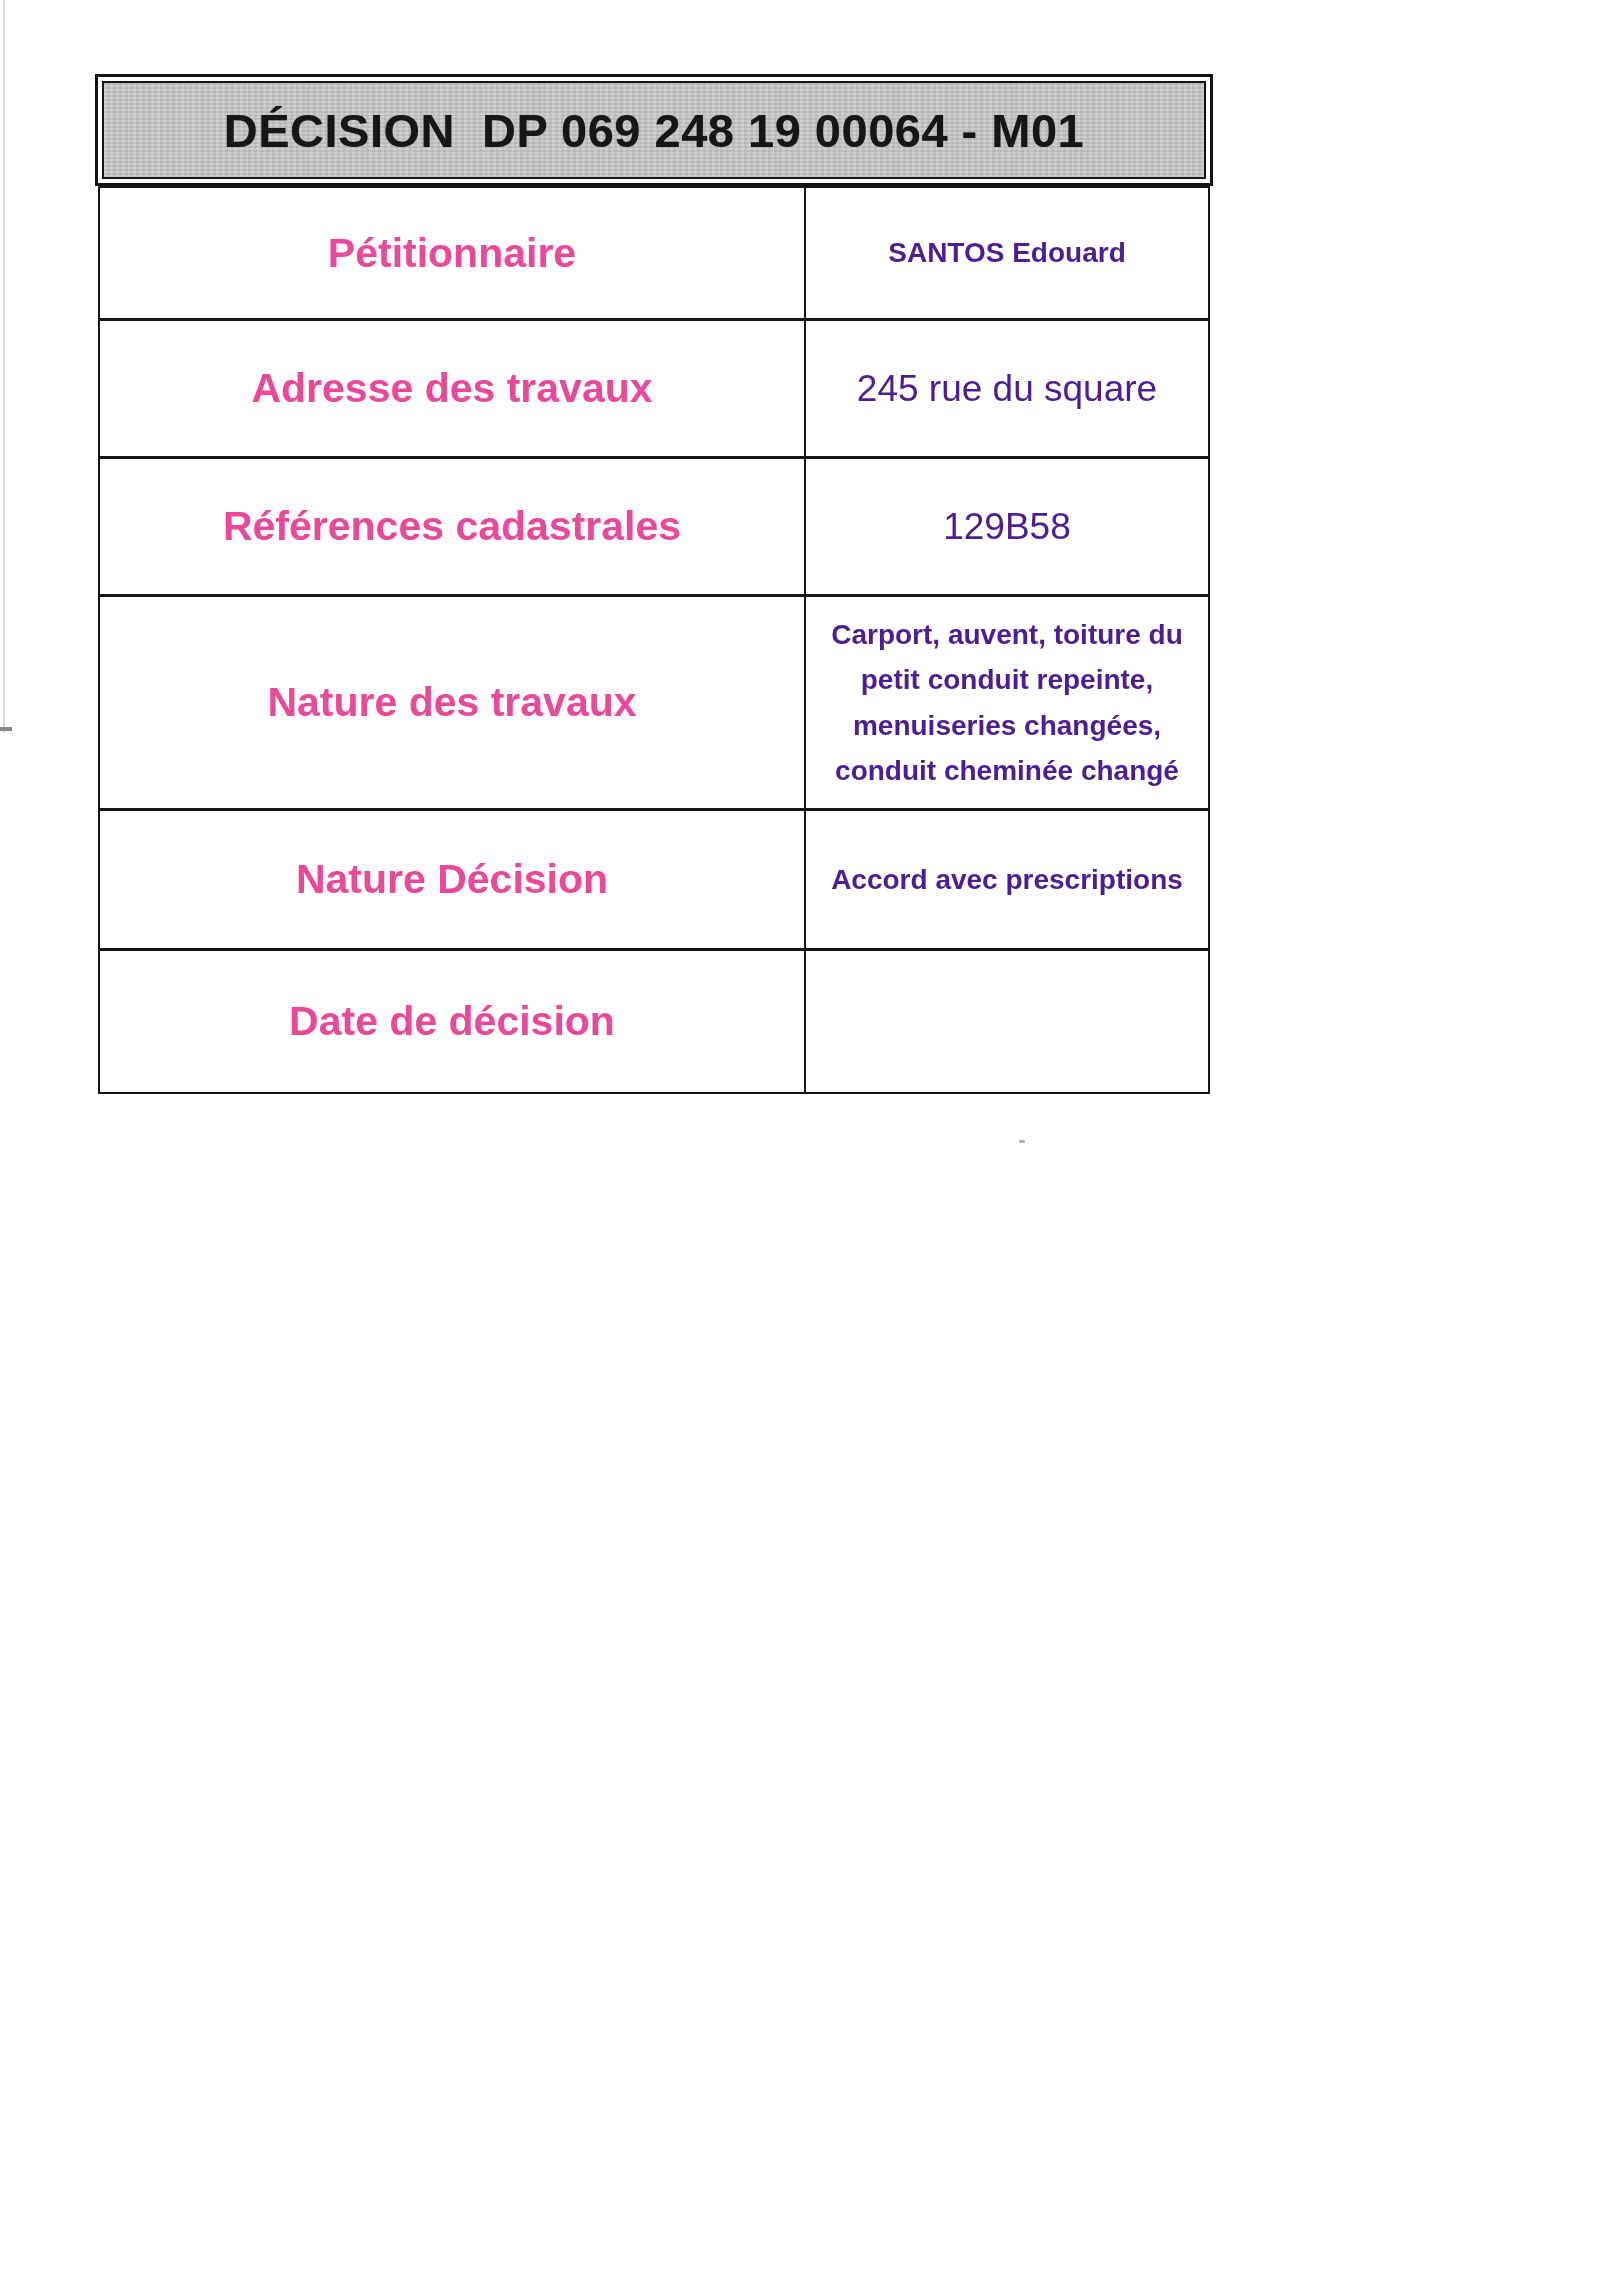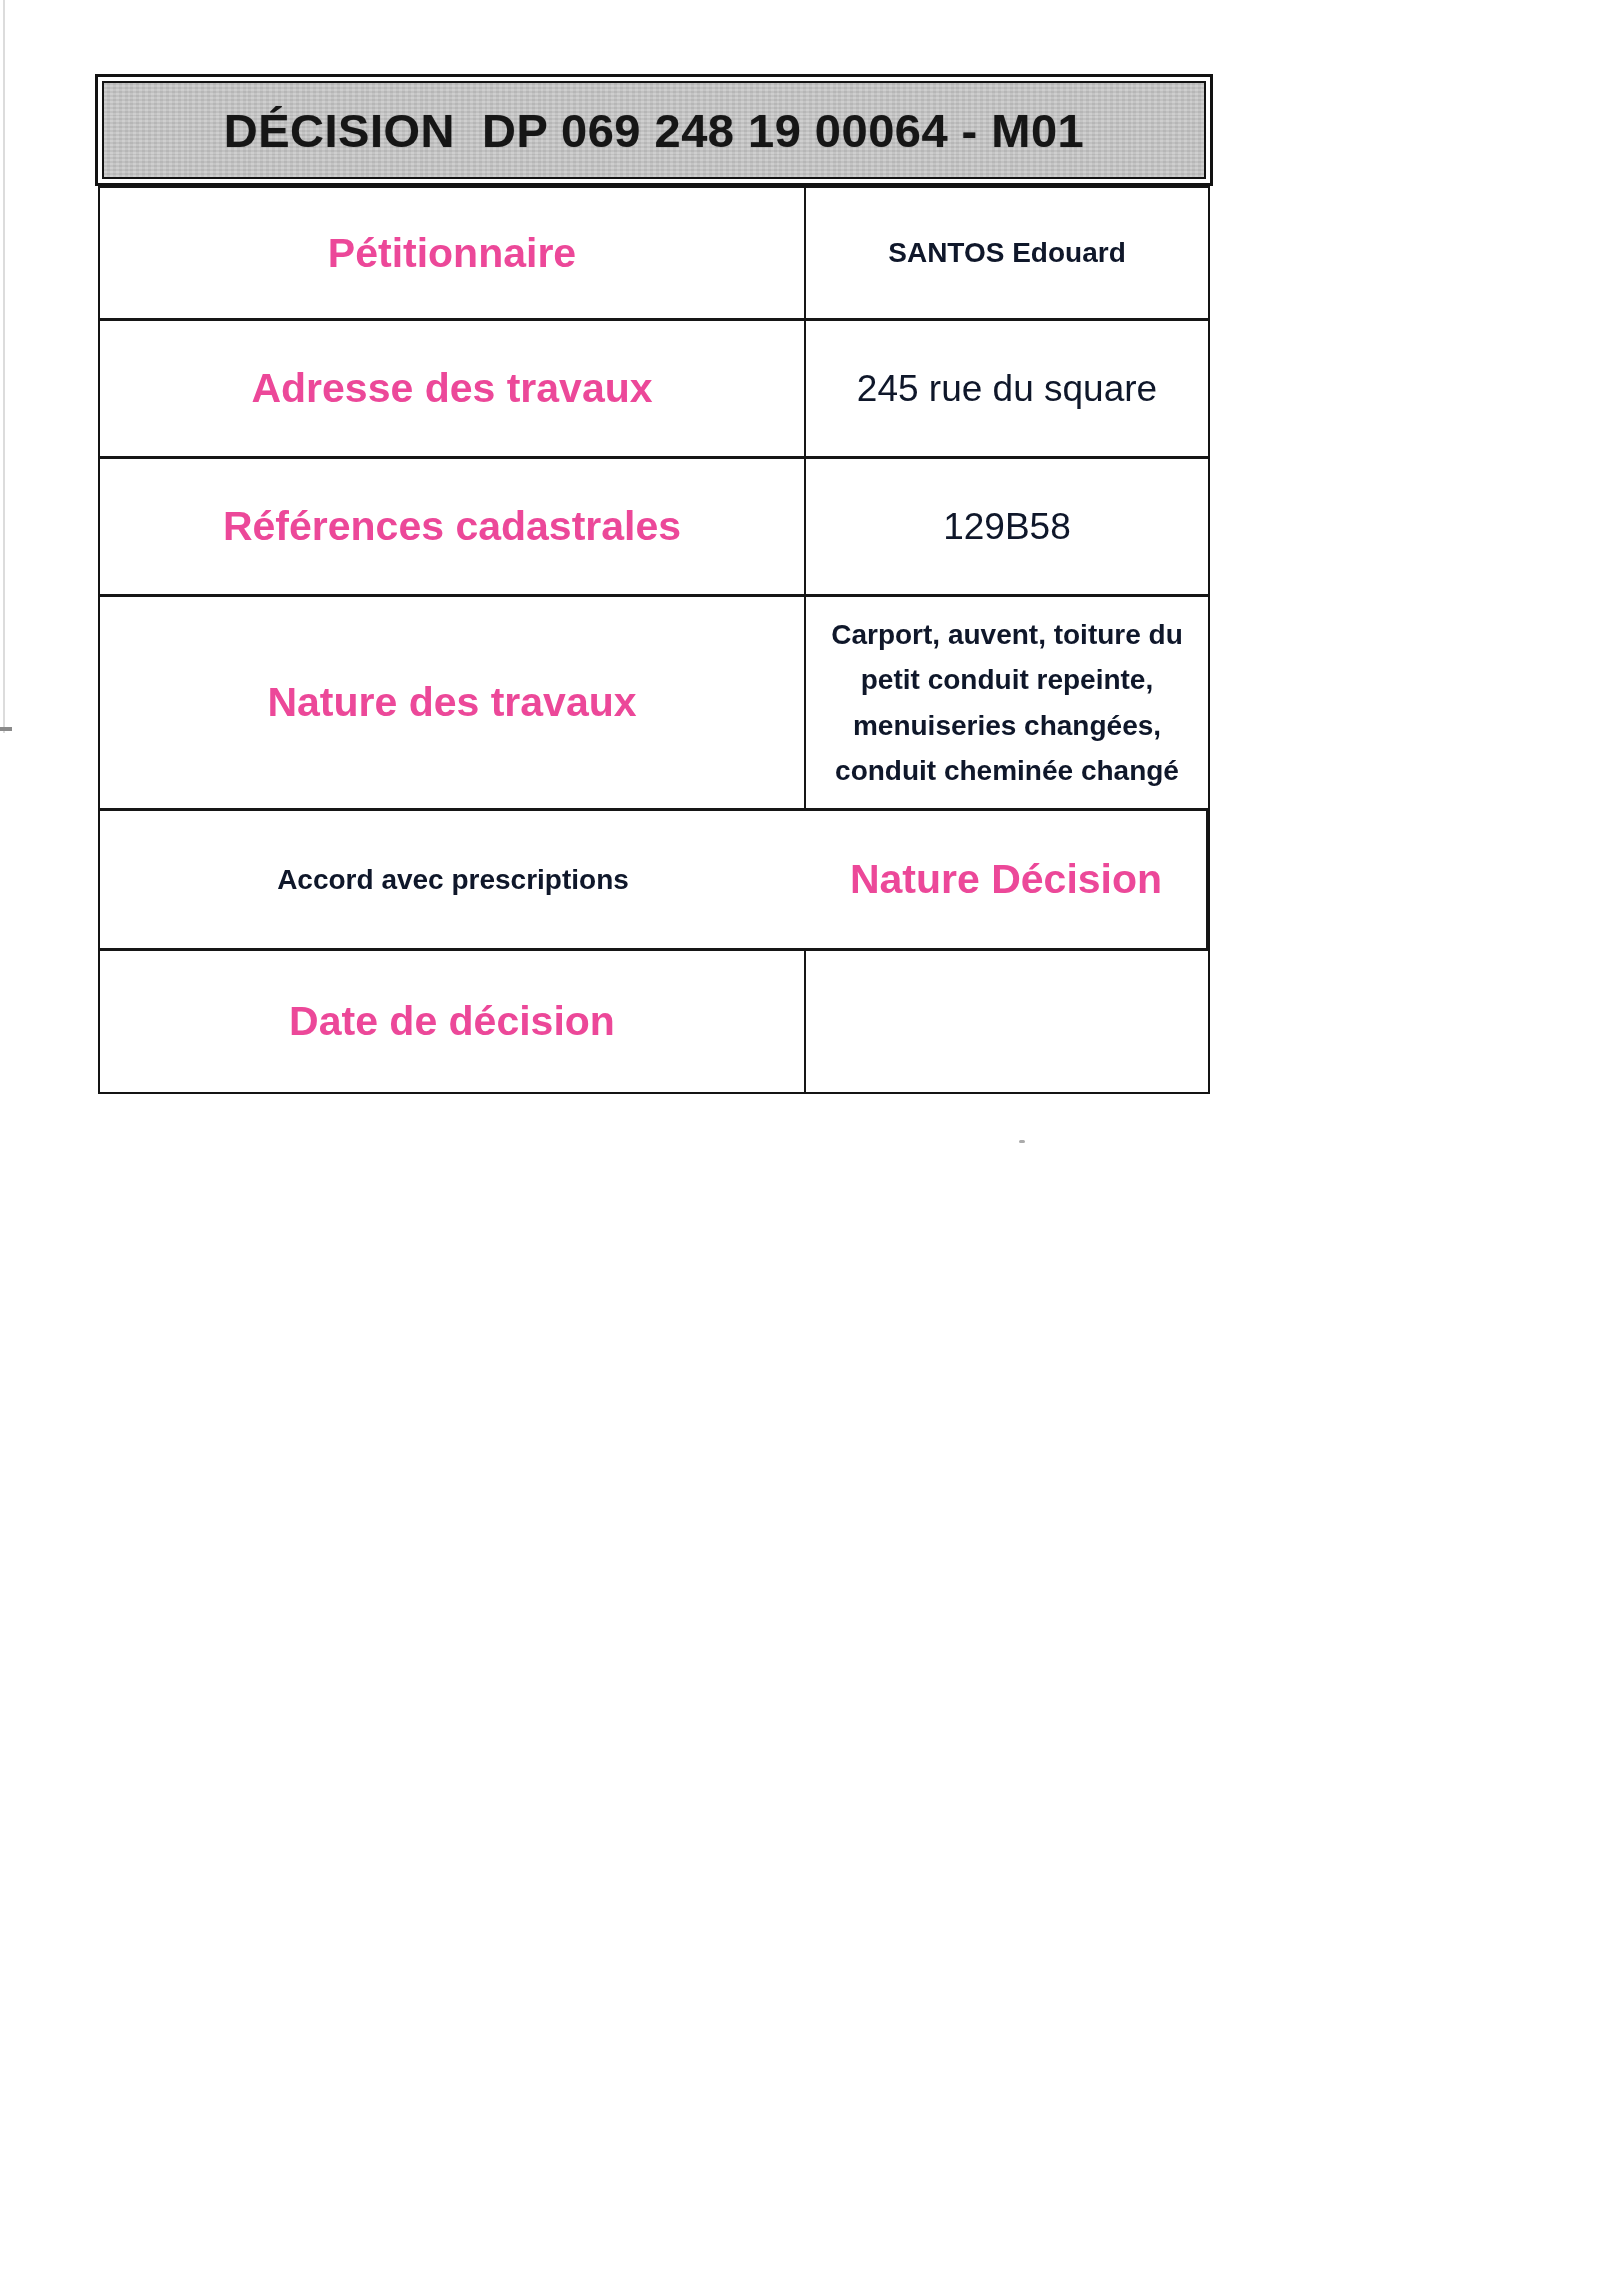--- a/index.html
+++ b/index.html
@@ -27,21 +27,21 @@
 
   
   .dtable{box-sizing:border-box;margin:0 98px;border:2.9px solid #141414;border-top-width:2px;background:#fff;}
   .drow{box-sizing:border-box;display:grid;grid-template-columns:706px 1fr;border-bottom:3.9px solid #161616;}
   .drow:last-child{border-bottom:none;}
   .r0{height:133px}.r1{height:138px}.r2{height:138px}.r3{height:214px}
   .r4{height:140px}.r5{height:141px}.r6{height:135px}
   .cell{display:flex;flex-direction:column;align-items:center;justify-content:center;
         text-align:center;padding:0 7.8px;box-sizing:border-box;}
   .cell.label{border-right:2.9px solid #161616;font-weight:700;font-size:41px;color:#ec4899;}
-  .cell.value{color:#0f172a;}
+  .cell.value{color:#4c1d95;}
   .v-bold{font-weight:700;font-size:28px;}
   .v-plain{font-weight:400;font-size:37px;}
   .v-multiline{line-height:1.62;}
 </style>
 </head>
 <body>
 
 <div class="page">
 
   <div class="scan-line-left"></div>
@@ -75,22 +75,22 @@
 
     <div class="drow r3">
       <div class="cell label">Nature des travaux</div>
       <div class="cell value v-bold v-multiline">
         <div>Carport, auvent, toiture du petit conduit repeinte,</div>
         <div>menuiseries changées, conduit cheminée changé</div>
       </div>
     </div>
 
     <div class="drow r4">
+      <div class="cell label">Nature Décision</div>
       <div class="cell value v-bold">Accord avec prescriptions</div>
-      <div class="cell label">Nature Décision</div>
     </div>
 
     <div class="drow r5">
       <div class="cell label">Date de décision</div>
     </div>
 
 
   </div>
 </div>
 

